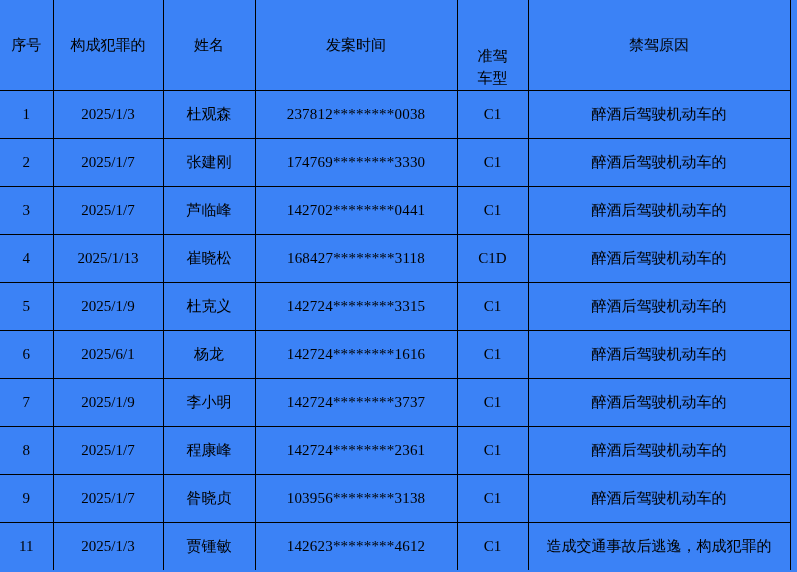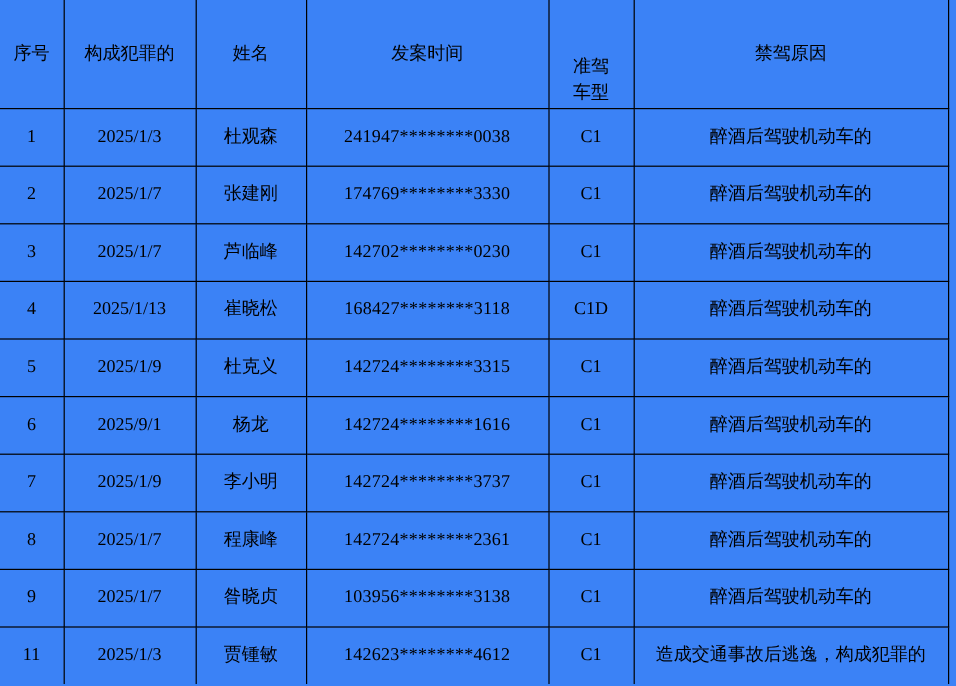--- a/index.html
+++ b/index.html
@@ -79,37 +79,37 @@
         <th>发案时间</th>
         <th><span class="wrap-2">准驾车型</span></th>
         <th>禁驾原因</th>
       </tr>
     </thead>
     <tbody>
       <tr>
         <td>1</td>
         <td>2025/1/3</td>
         <td>杜观森</td>
-        <td class="id-cell">241947********0038</td>
+        <td class="id-cell">237812********0038</td>
         <td>C1</td>
         <td>醉酒后驾驶机动车的</td>
       </tr>
       <tr>
         <td>2</td>
         <td>2025/1/7</td>
         <td>张建刚</td>
         <td class="id-cell">174769********3330</td>
         <td>C1</td>
         <td>醉酒后驾驶机动车的</td>
       </tr>
       <tr>
         <td>3</td>
         <td>2025/1/7</td>
         <td>芦临峰</td>
-        <td class="id-cell">142702********0230</td>
+        <td class="id-cell">142702********0441</td>
         <td>C1</td>
         <td>醉酒后驾驶机动车的</td>
       </tr>
       <tr>
         <td>4</td>
         <td>2025/1/13</td>
         <td>崔晓松</td>
         <td class="id-cell">168427********3118</td>
         <td>C1D</td>
         <td>醉酒后驾驶机动车的</td>
@@ -117,21 +117,21 @@
       <tr>
         <td>5</td>
         <td>2025/1/9</td>
         <td>杜克义</td>
         <td class="id-cell">142724********3315</td>
         <td>C1</td>
         <td>醉酒后驾驶机动车的</td>
       </tr>
       <tr>
         <td>6</td>
-        <td>2025/9/1</td>
+        <td>2025/6/1</td>
         <td>杨龙</td>
         <td class="id-cell">142724********1616</td>
         <td>C1</td>
         <td>醉酒后驾驶机动车的</td>
       </tr>
       <tr>
         <td>7</td>
         <td>2025/1/9</td>
         <td>李小明</td>
         <td class="id-cell">142724********3737</td>

